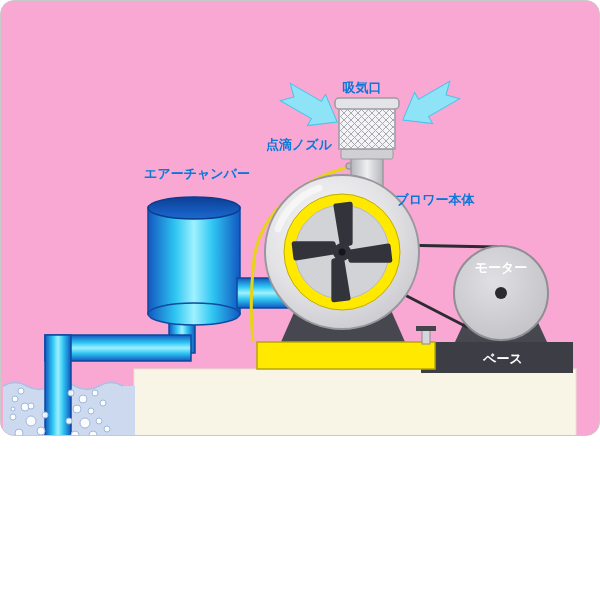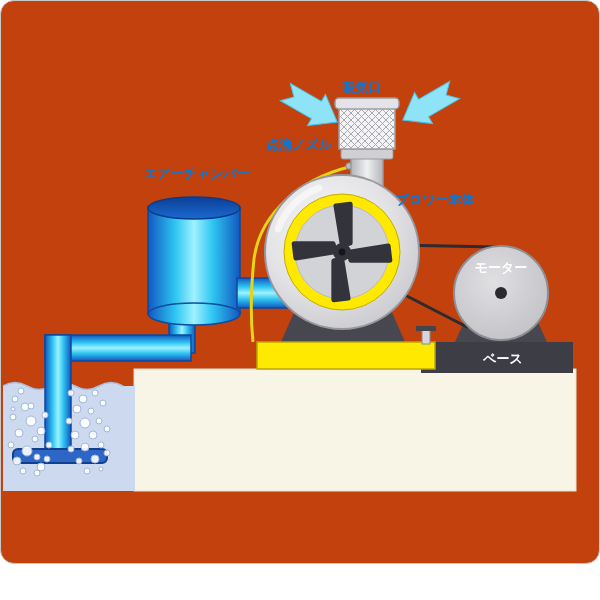--- a/index.html
+++ b/index.html
@@ -1,19 +1,19 @@
 <!DOCTYPE html>
 <html><head>
 <meta charset="utf-8">
 <style>
   html,body{margin:0;padding:0;background:#ffffff;}
   .frame{
-    width:600px;height:564px;box-sizing:border-box;
+    width:600px;height:436px;box-sizing:border-box;
     border:1px solid #c9c9c9;border-radius:14px;
-    overflow:hidden;background:#c2410c;position:relative;
+    overflow:hidden;background:#f9a8d4;position:relative;
     font-family:"DejaVu Sans", sans-serif;
   }
   svg{display:block;}
   text{font-family:"DejaVu Sans", sans-serif;font-weight:bold;}
 </style>
 </head>
 <body>
 
 <div class="frame">
 <svg width="600" height="600" viewBox="0 0 600 600" xmlns="http://www.w3.org/2000/svg">

